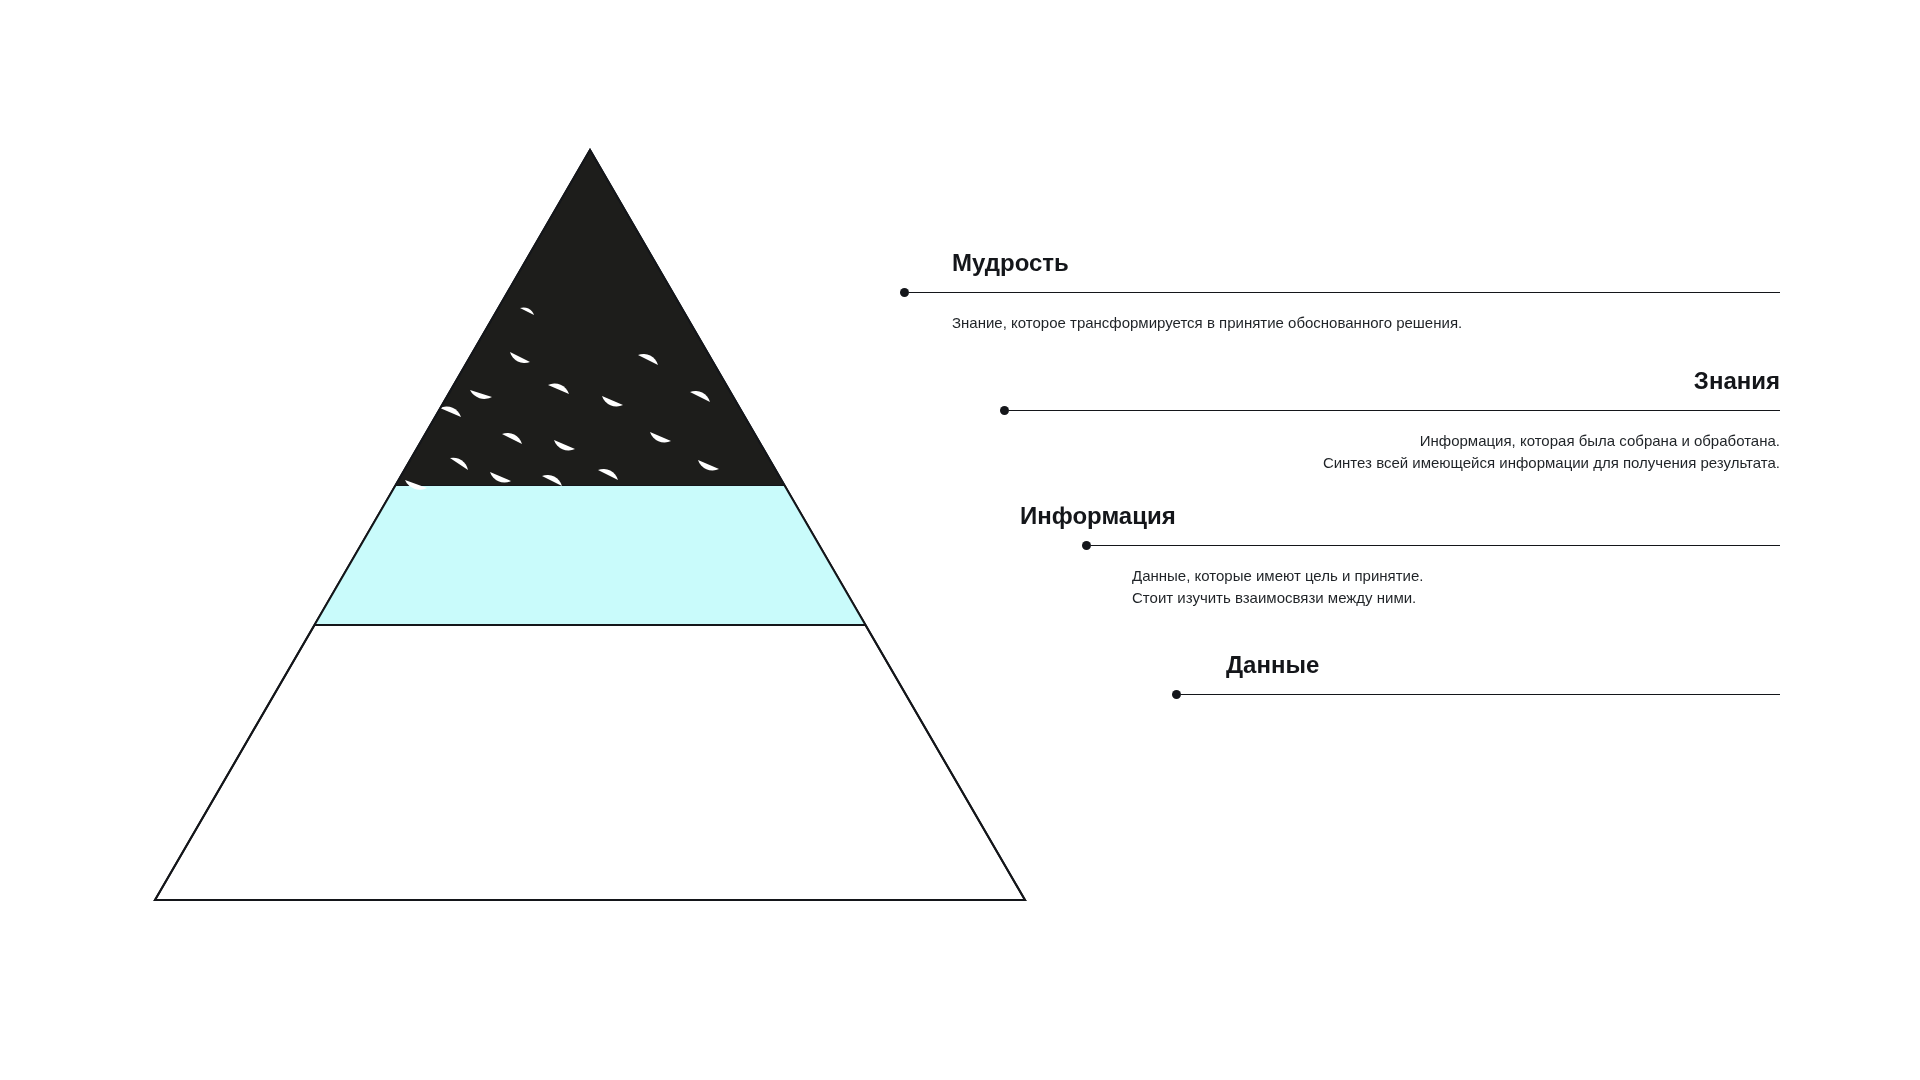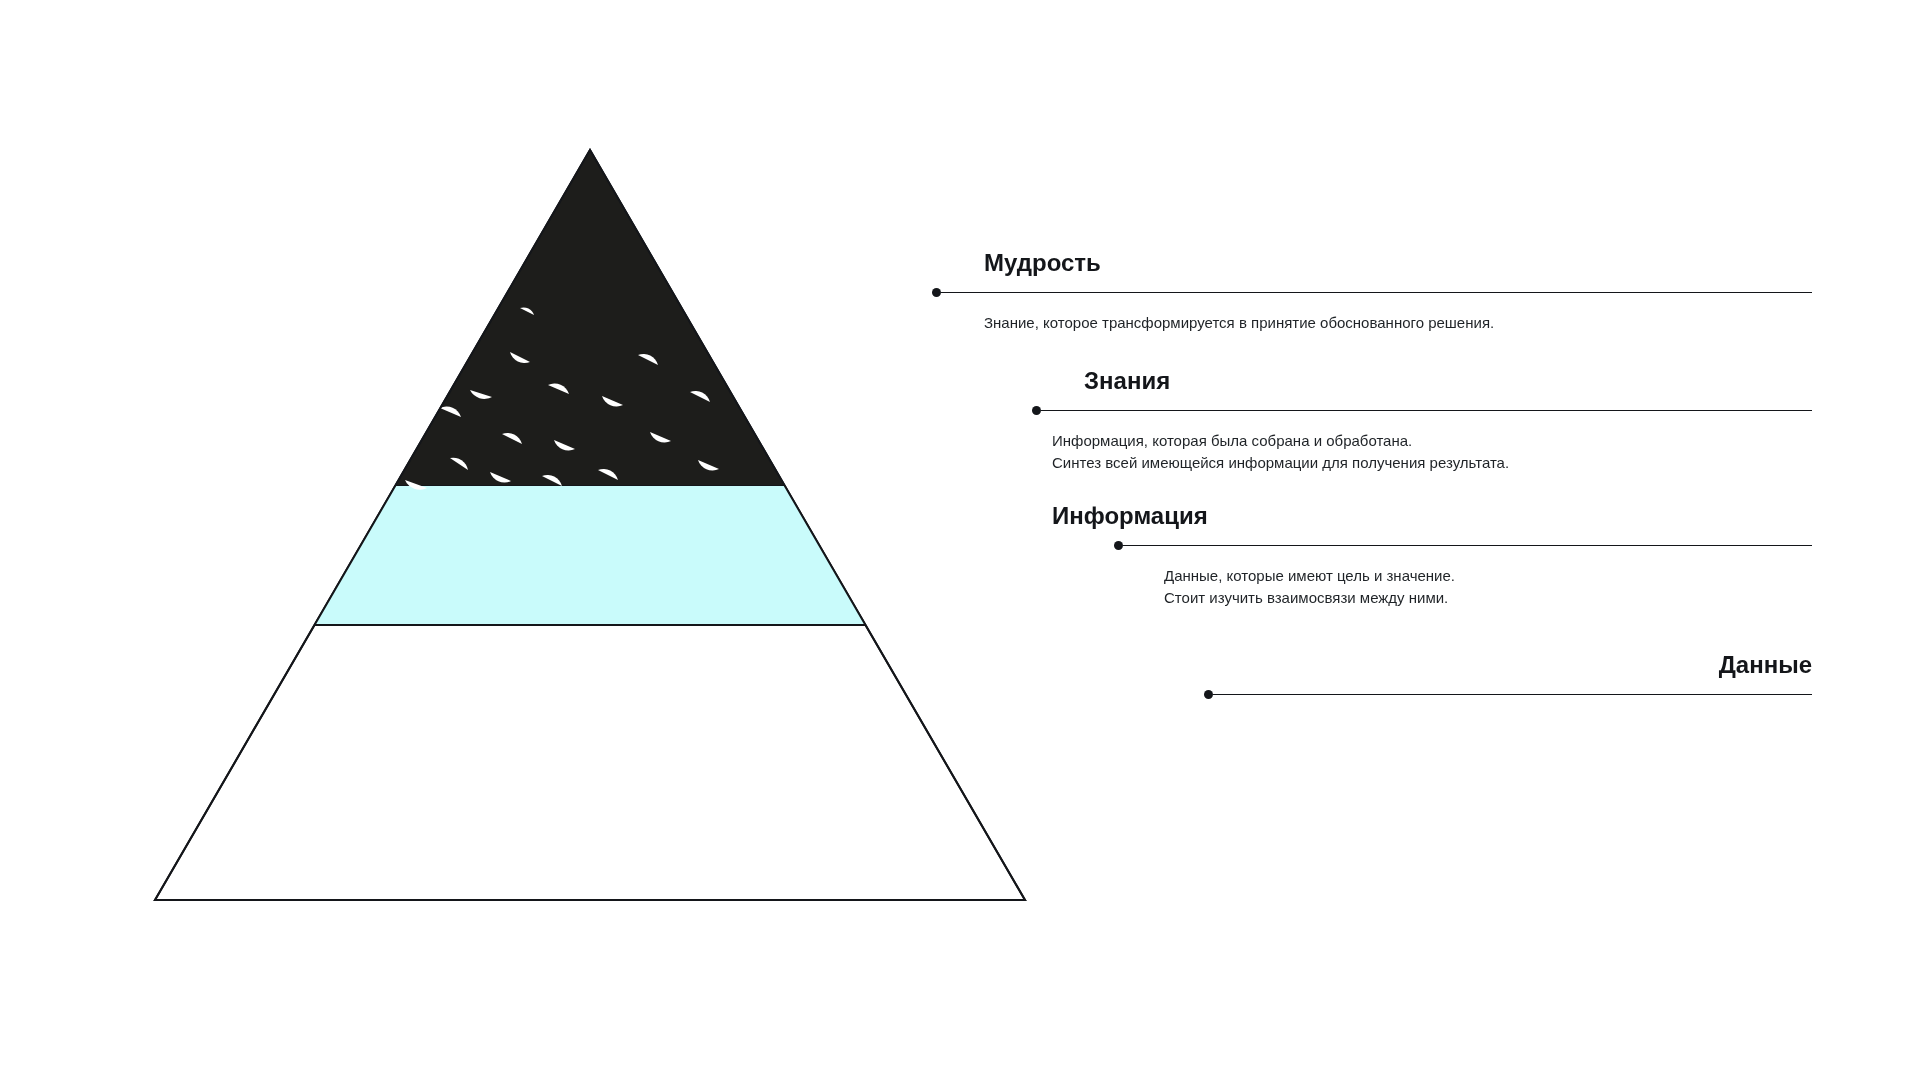--- a/index.html
+++ b/index.html
@@ -28,21 +28,21 @@
     width: 940px;
     height: 790px;
   }
   #pyramid-svg {
     display: block;
   }
 
   
   #legend {
     position: absolute;
-    left: 932px;
+    left: 900px;
     top: 250px;
     width: 880px;
     height: 680px;
   }
   .legend-item {
     position: absolute;
     left: 0;
     width: 880px;
   }
   .legend-title {
@@ -88,27 +88,27 @@
   #item-1 .legend-title { margin-left: 152px; }
   #item-1 .rule-dot     { left: 100px; }
   #item-1 .rule-line    { left: 109px; right: 0px; }
   #item-1 .legend-desc  { margin-left: 120px; }
 
   #item-2 .legend-title { margin-left: 120px; }
   #item-2 .rule-dot     { left: 182px; }
   #item-2 .rule-line    { left: 191px; right: 0px; }
   #item-2 .legend-desc  { margin-left: 232px; }
 
-  #item-3 .legend-title { margin-left: 326px; text-align: right; }
+  #item-3 .legend-title { margin-left: 326px; }
   #item-3 .rule-dot     { left: 272px; }
   #item-3 .rule-line    { left: 281px; right: 0px; }
   #item-3 .legend-desc  { margin-left: 326px; }
 
   #item-0 { top: 0px; }
-  #item-1 { top: 118px; }
+  #item-1 { top: 118px; text-align: right; }
   #item-2 { top: 253px; }
   #item-3 { top: 402px; }
 </style>
 </head>
 <body>
 
 <div id="stage">
 
   <div id="pyramid-wrap">
     <svg id="pyramid-svg" width="940" height="790" viewBox="0 0 940 790">
@@ -181,21 +181,21 @@
       <div class="legend-desc">Информация, которая была собрана и обработана.
 Синтез всей имеющейся информации для получения результата.</div>
     </div>
 
     <div class="legend-item" id="item-2">
       <div class="legend-title">Информация</div>
       <div class="rule-row">
         <span class="rule-dot"></span>
         <span class="rule-line"></span>
       </div>
-      <div class="legend-desc">Данные, которые имеют цель и значение.
+      <div class="legend-desc">Данные, которые имеют цель и принятие.
 Стоит изучить взаимосвязи между ними.</div>
     </div>
 
     <div class="legend-item" id="item-3">
       <div class="legend-title">Данные</div>
       <div class="rule-row">
         <span class="rule-dot"></span>
         <span class="rule-line"></span>
       </div>
     </div>

